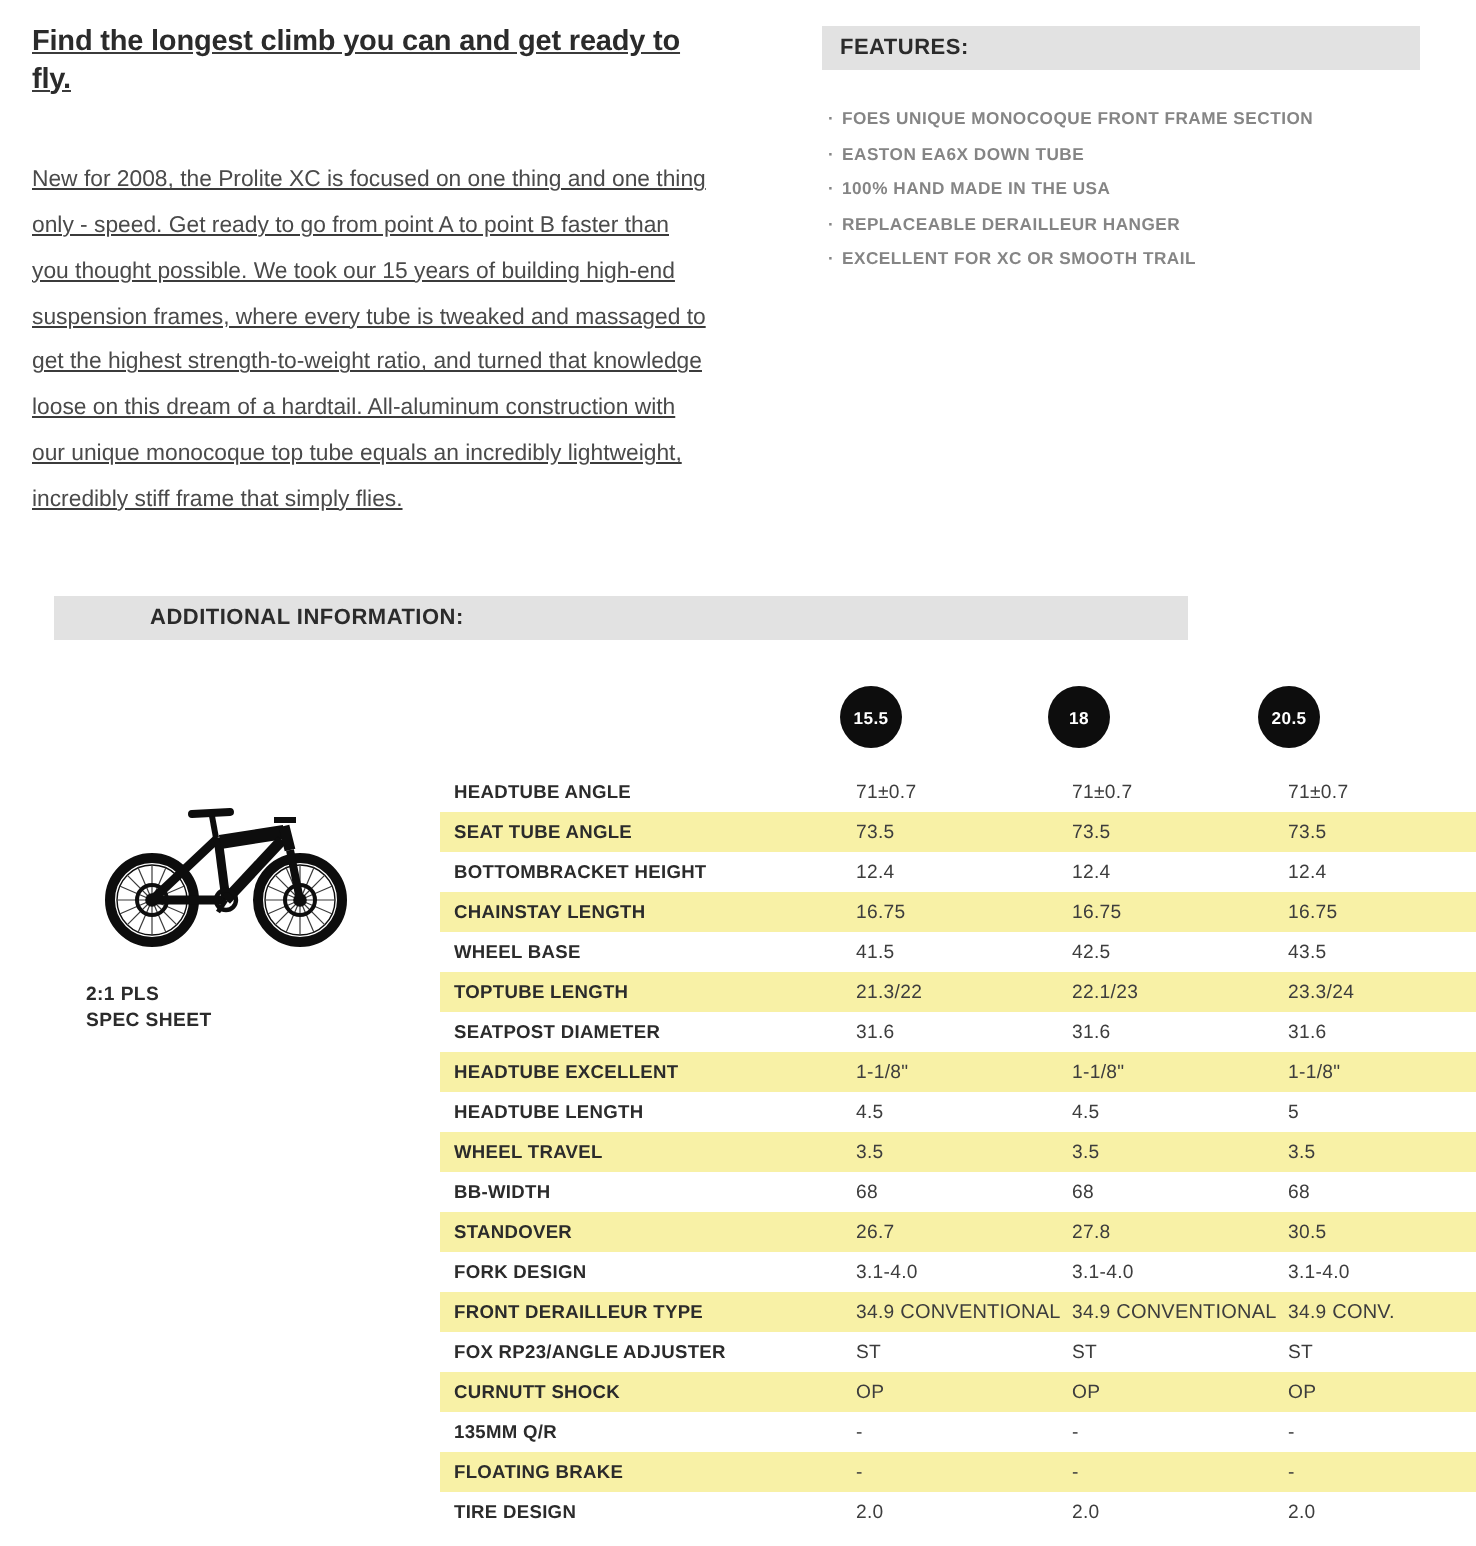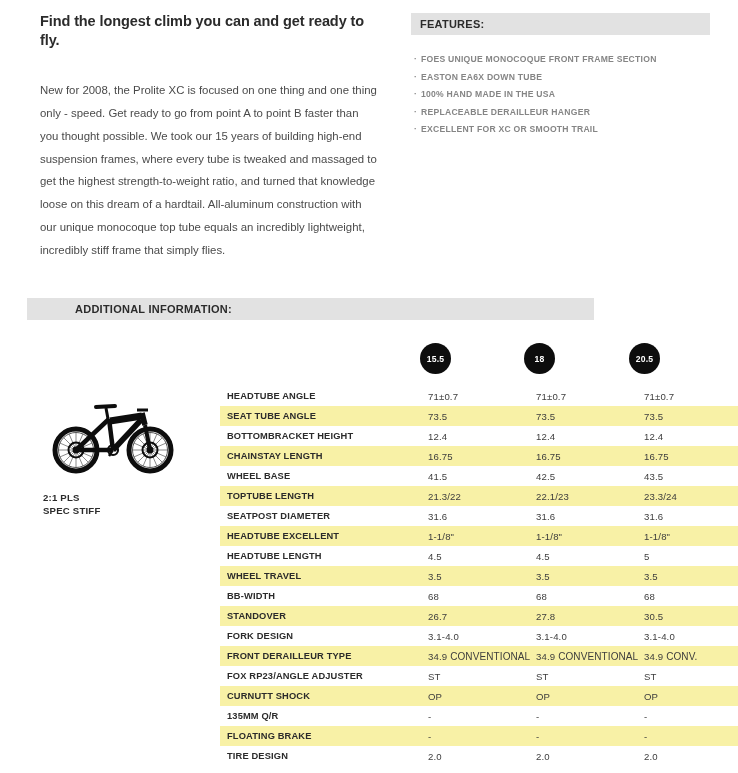--- a/index.html
+++ b/index.html
@@ -12,23 +12,24 @@
     height: 773px;
     position: relative;
     font-family: "Liberation Sans", sans-serif;
     color: #3b3b3b;
     overflow: hidden;
   }
 
   
   .intro {
     position: absolute;
-    left: 40px;
+    left: 16px;
     top: 12px;
     width: 340px;
+    text-decoration: underline;
   }
   .intro-heading {
     font-size: 14.5px;
     font-weight: bold;
     color: #2b2b2b;
     line-height: 1.28;
     letter-spacing: -0.1px;
     margin: 0 0 30px 0;
   }
   .intro-body {
@@ -250,21 +251,21 @@
 
       <line x1="59" y1="19" x2="57" y2="8" stroke-width="3"></line>
       <line x1="47" y1="7" x2="66" y2="6" stroke-width="4" stroke-linecap="round"></line>
 
       <circle cx="64" cy="50" r="5" stroke-width="2.2"></circle>
       <line x1="64" y1="50" x2="60" y2="56" stroke-width="2.4"></line>
     </g>
   </svg>
   <div class="bike-caption">
     <div>2:1 PLS</div>
-    <div>SPEC STIFF</div>
+    <div>SPEC SHEET</div>
   </div>
 </div>
 
 <div class="sizes">
   <div class="size-badge s0">15.5</div>
   <div class="size-badge s1">18</div>
   <div class="size-badge s2">20.5</div>
 </div>
 
 <table class="spec-table">

